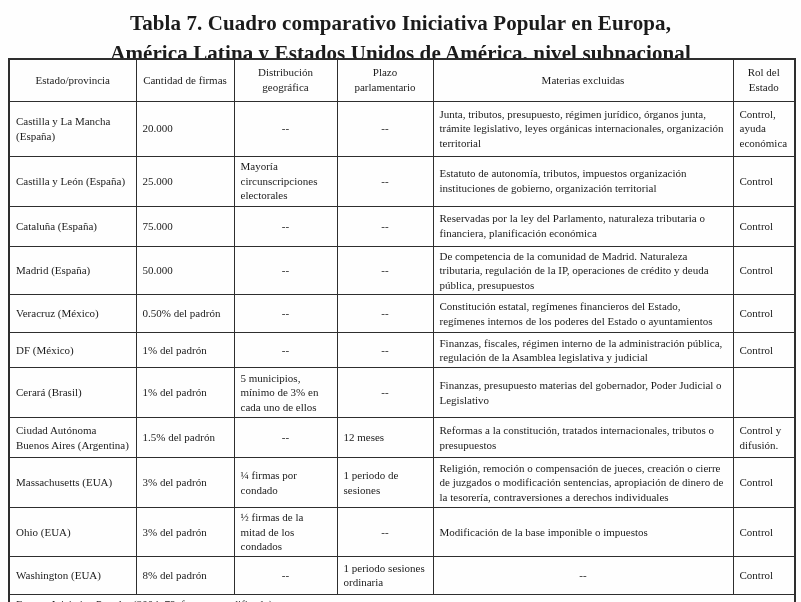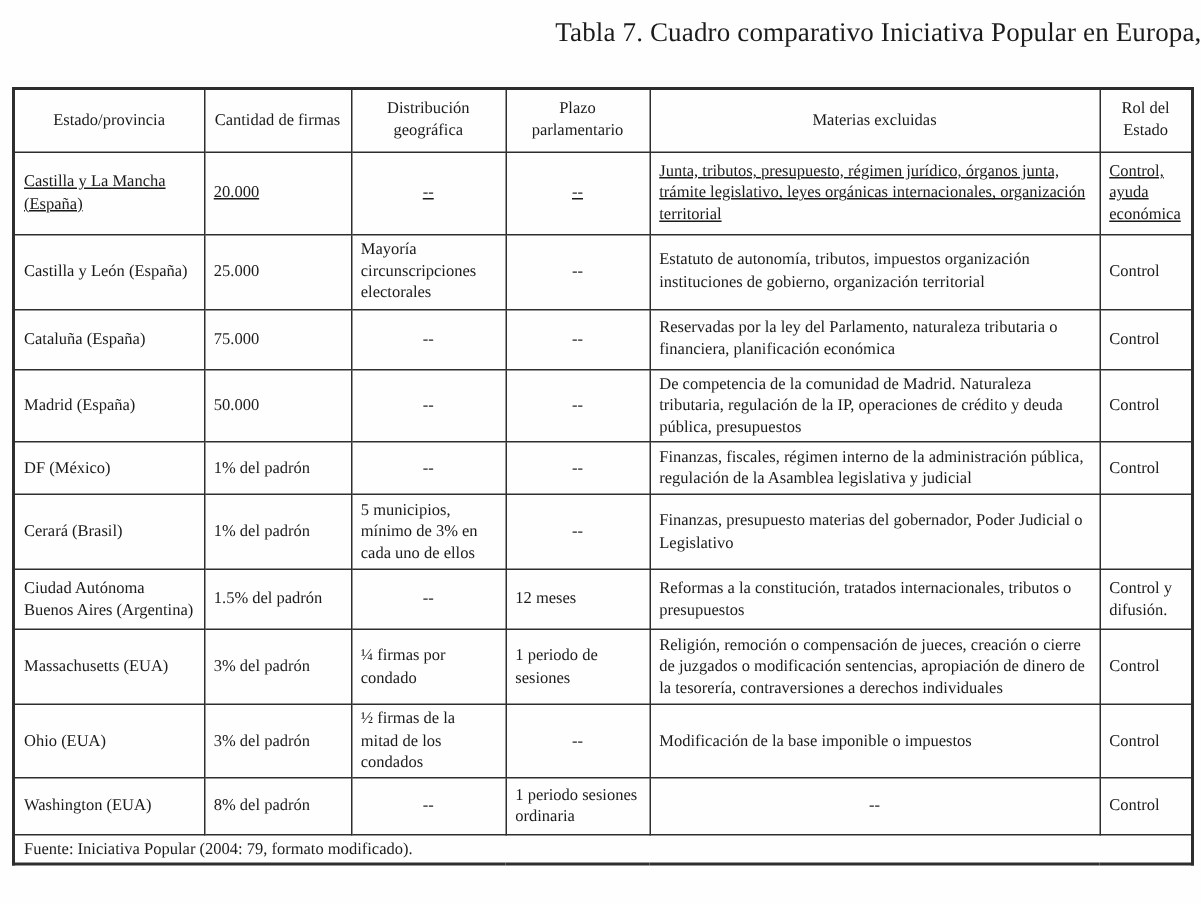--- a/index.html
+++ b/index.html
@@ -14,23 +14,23 @@
     background: #fefefe;
     font-family: "Liberation Serif", serif;
     color: #1b1b1b;
     overflow: hidden;
   }
   .title-block {
     position: absolute;
     top: 9px;
     left: 0;
     width: 100%;
-    text-align: right;
-    font-weight: normal;
-    font-size: 18px;
+    text-align: center;
+    font-weight: bold;
+    font-size: 21px;
     line-height: 1.42;
     letter-spacing: 0.1px;
   }
   table.comparative {
     position: absolute;
     left: 8px;
     top: 58px;
     width: 786px;
     border-collapse: collapse;
     table-layout: fixed;
@@ -67,20 +67,21 @@
     padding: 1px 6px;
   }
 </style>
 </head>
 <body>
 
 <div class="page">
 
   <div class="title-block">
     <div>Tabla 7. Cuadro comparativo Iniciativa Popular en Europa,</div>
+    <div>América Latina y Estados Unidos de América, nivel subnacional</div>
   </div>
 
   <table class="comparative">
     <colgroup>
       <col style="width:127px">
       <col style="width:98px">
       <col style="width:103px">
       <col style="width:96px">
       <col style="width:300px">
       <col style="width:62px">
@@ -90,21 +91,21 @@
         <th>Estado/provincia</th>
         <th>Cantidad de firmas</th>
         <th>Distribución geográfica</th>
         <th>Plazo parlamentario</th>
         <th>Materias excluidas</th>
         <th>Rol del Estado</th>
       </tr>
     </thead>
     <tbody>
 
-    <tr style="height: 55px; text-decoration: underline;">
+    <tr style="height: 55px;">
           <td>Castilla y La Mancha (España)</td>
           <td>20.000</td>
           <td class="center">--</td>
           <td class="center">--</td>
           <td>Junta, tributos, presupuesto, régimen jurídico, órganos junta, trámite legislativo, leyes orgánicas internacionales, organización territorial</td>
           <td>Control, ayuda económica</td>
         </tr>
         <tr style="height: 50px;">
           <td>Castilla y León (España)</td>
           <td>25.000</td>
@@ -120,20 +121,28 @@
           <td class="center">--</td>
           <td>Reservadas por la ley del Parlamento, naturaleza tributaria o financiera, planificación económica</td>
           <td>Control</td>
         </tr>
         <tr style="height: 47px;">
           <td>Madrid (España)</td>
           <td>50.000</td>
           <td class="center">--</td>
           <td class="center">--</td>
           <td>De competencia de la comunidad de Madrid. Naturaleza tributaria, regulación de la IP, operaciones de crédito y deuda pública, presupuestos</td>
+          <td>Control</td>
+        </tr>
+        <tr style="height: 38px;">
+          <td>Veracruz (México)</td>
+          <td>0.50% del padrón</td>
+          <td class="center">--</td>
+          <td class="center">--</td>
+          <td>Constitución estatal, regímenes financieros del Estado, regímenes internos de los poderes del Estado o ayuntamientos</td>
           <td>Control</td>
         </tr>
         <tr style="height: 35px; padding-left: 11px;">
           <td>DF (México)</td>
           <td>1% del padrón</td>
           <td class="center">--</td>
           <td class="center">--</td>
           <td>Finanzas, fiscales, régimen interno de la administración pública, regulación de la Asamblea legislativa y judicial</td>
           <td>Control</td>
         </tr>

